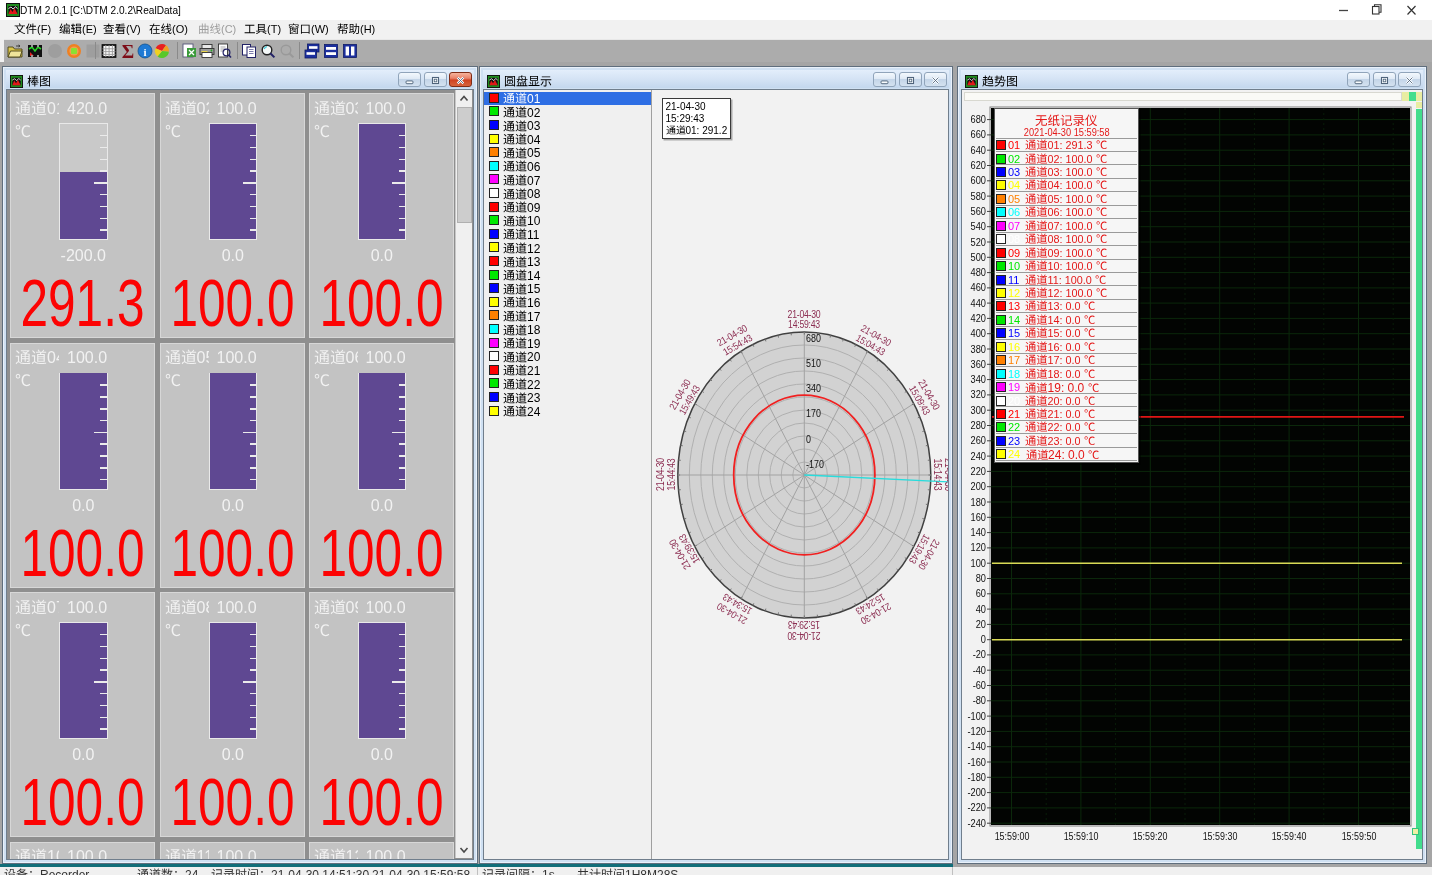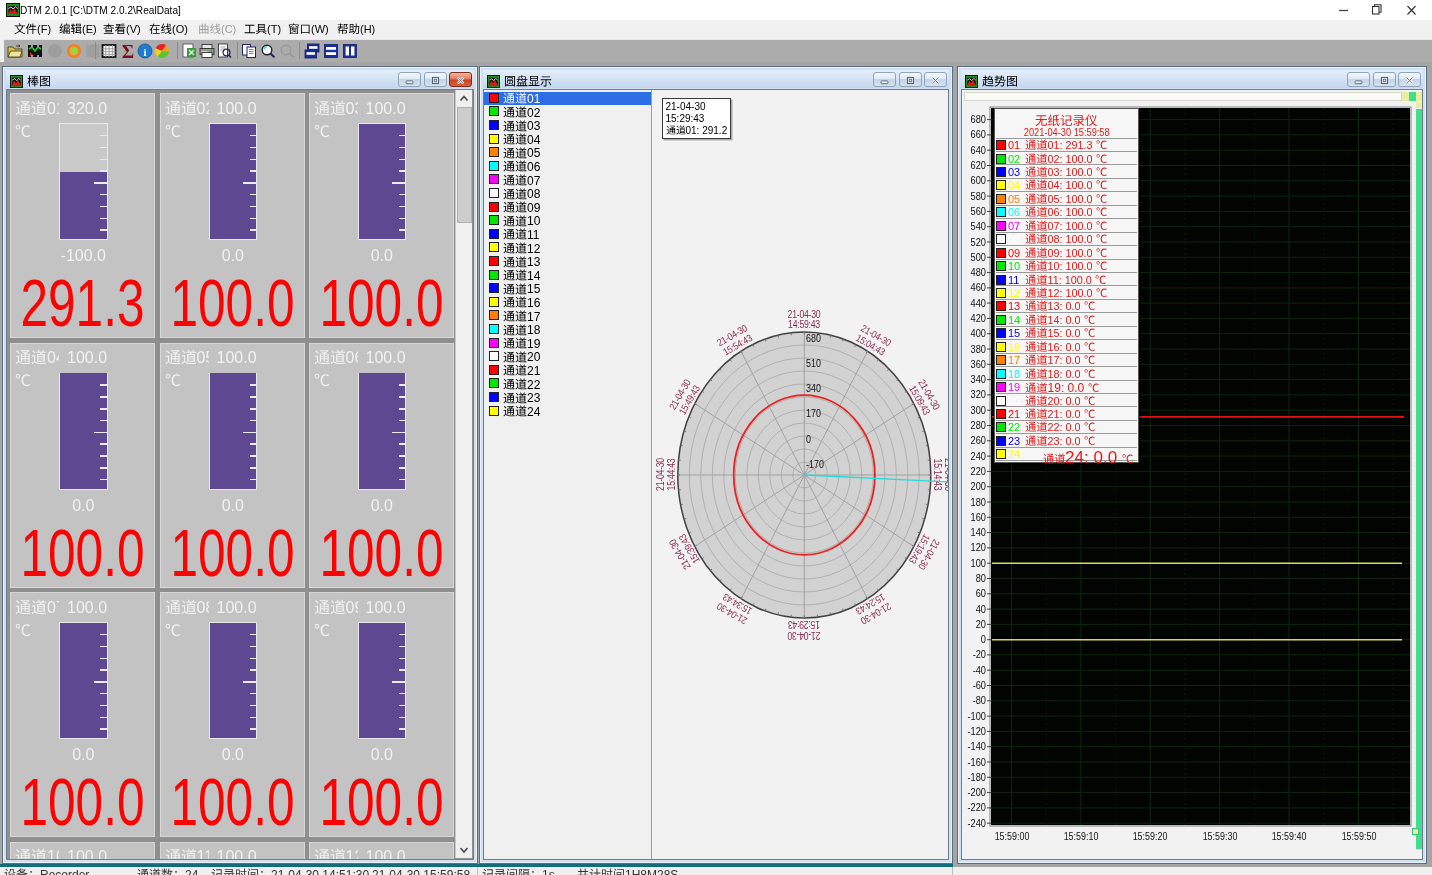--- a/index.html
+++ b/index.html
@@ -258,39 +258,39 @@
         </svg></div>
     </div>
 <div class="content" style="left:3px;top:22px;right:3px;bottom:3px;background:#8f8f8f;overflow:hidden">
 <div class="cell" style="left:3px;top:3px">
         <div class="ct" style="left:4px;top:5.5px;width:44px;overflow:hidden"><svg style="vertical-align:-1.92px;" width="32.0" height="16.0" viewBox="0 0 500.0 250.0">
             <g transform="translate(0,220.0) scale(1,-1)" fill="#f2f2f2">
               <use href="#g17" x="0"></use>
               <use href="#g18" x="250"></use>
             </g>
           </svg>01</div>
-        <div class="ct" style="left:56px;top:5.5px">320.0</div>
+        <div class="ct" style="left:56px;top:5.5px">420.0</div>
         <div class="ct" style="left:4px;top:28.5px"><svg style="vertical-align:-1.92px;" width="16.0" height="16.0" viewBox="0 0 250.0 250.0">
             <g transform="translate(0,220.0) scale(1,-1)" fill="#f2f2f2">
               <use href="#g19" x="0"></use>
             </g>
           </svg></div>
         <div style="position:absolute;left:48px;top:29px;width:48.5px;height:117px;background:#c9c9c9;border:1.5px solid #e9e9e9">
           <div style="position:absolute;left:0;right:0;bottom:0;height:67.4px;background:#5f4892"></div>
           <div style="position:absolute;right:0;top:10.9px;width:6.5px;height:1.6px;background:#ebebeb"></div>
           <div style="position:absolute;right:0;top:22.7px;width:6.5px;height:1.6px;background:#ebebeb"></div>
           <div style="position:absolute;right:0;top:34.5px;width:6.5px;height:1.6px;background:#ebebeb"></div>
           <div style="position:absolute;right:0;top:46.3px;width:6.5px;height:1.6px;background:#ebebeb"></div>
           <div style="position:absolute;right:0;top:58.1px;width:13px;height:1.6px;background:#ebebeb"></div>
           <div style="position:absolute;right:0;top:69.9px;width:6.5px;height:1.6px;background:#ebebeb"></div>
           <div style="position:absolute;right:0;top:81.7px;width:6.5px;height:1.6px;background:#ebebeb"></div>
           <div style="position:absolute;right:0;top:93.5px;width:6.5px;height:1.6px;background:#ebebeb"></div>
           <div style="position:absolute;right:0;top:105.3px;width:6.5px;height:1.6px;background:#ebebeb"></div>
         </div>
-        <div class="ct" style="left:18px;top:153px;width:108.5px;text-align:center">-100.0</div>
+        <div class="ct" style="left:18px;top:153px;width:108.5px;text-align:center">-200.0</div>
         <div class="redv" style="top:175px">291.3</div>
       </div>
 <div class="cell" style="left:152.5px;top:3px">
         <div class="ct" style="left:4px;top:5.5px;width:44px;overflow:hidden"><svg style="vertical-align:-1.92px;" width="32.0" height="16.0" viewBox="0 0 500.0 250.0">
             <g transform="translate(0,220.0) scale(1,-1)" fill="#f2f2f2">
               <use href="#g17" x="0"></use>
               <use href="#g18" x="250"></use>
             </g>
           </svg>02</div>
         <div class="ct" style="left:56px;top:5.5px">100.0</div>
@@ -1444,21 +1444,21 @@
               </g>
             </svg>23: 0.0 <svg style="vertical-align:-1.36px;" width="11.3" height="11.3" viewBox="0 0 250.0 250.0">
               <g transform="translate(0,220.0) scale(1,-1)" fill="#e41818">
                 <use href="#g19" x="0"></use>
               </g>
             </svg></span>
         </div>
 <div class="leg-row" style="top:338.8px">
           <div class="sq" style="left:0.5px;top:1.5px;width:10px;height:10px;background:#ffff00"></div>
           <span style="position:absolute;left:12.5px;top:0.5px;color:#ffff00;font-size:11px">24</span>
-          <span style="position:absolute;left:47px;top:0.5px;color:#e41818;font-size:17px"><svg style="vertical-align:-1.36px;" width="22.6" height="11.3" viewBox="0 0 500.0 250.0">
+          <span style="position:absolute;left:30px;top:0.5px;color:#e41818;font-size:12px"><svg style="vertical-align:-1.36px;" width="22.6" height="11.3" viewBox="0 0 500.0 250.0">
               <g transform="translate(0,220.0) scale(1,-1)" fill="#e41818">
                 <use href="#g17" x="0"></use>
                 <use href="#g18" x="250"></use>
               </g>
             </svg>24: 0.0 <svg style="vertical-align:-1.36px;" width="11.3" height="11.3" viewBox="0 0 250.0 250.0">
               <g transform="translate(0,220.0) scale(1,-1)" fill="#e41818">
                 <use href="#g19" x="0"></use>
               </g>
             </svg></span>
         </div>

